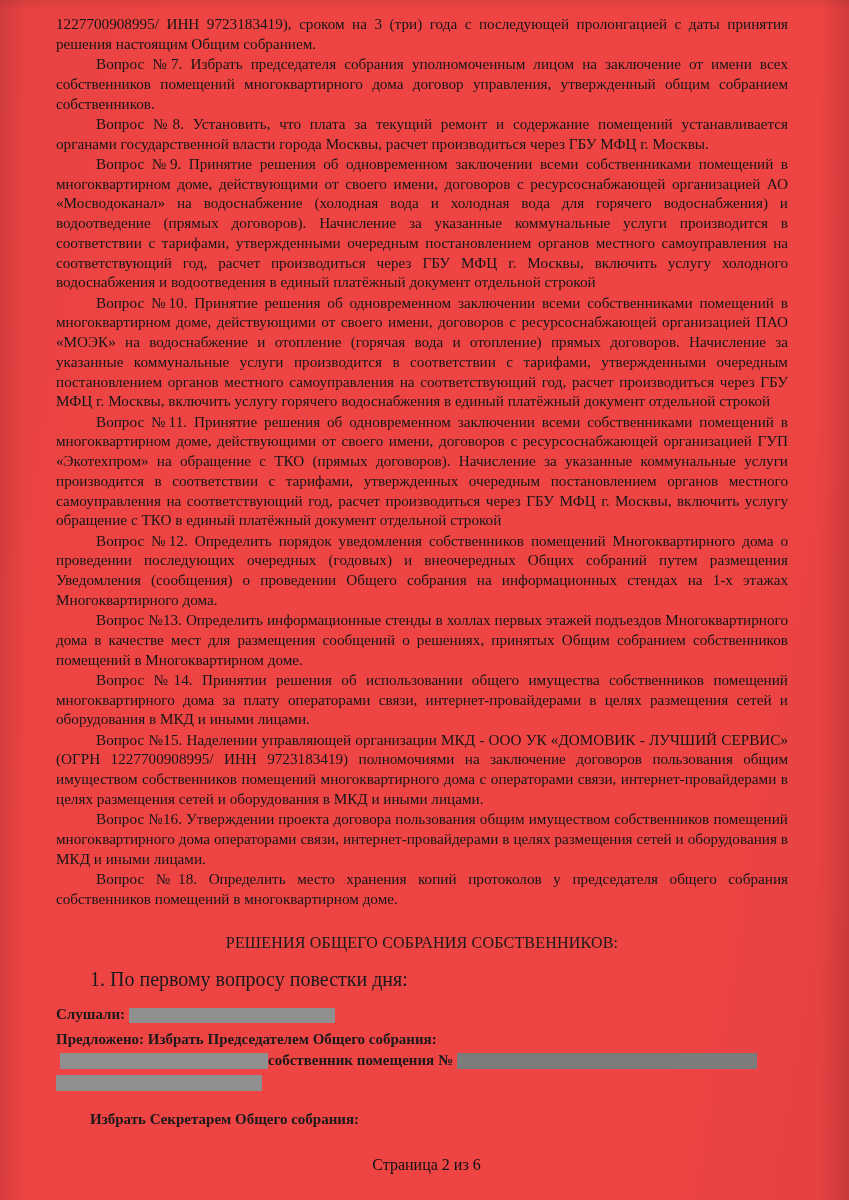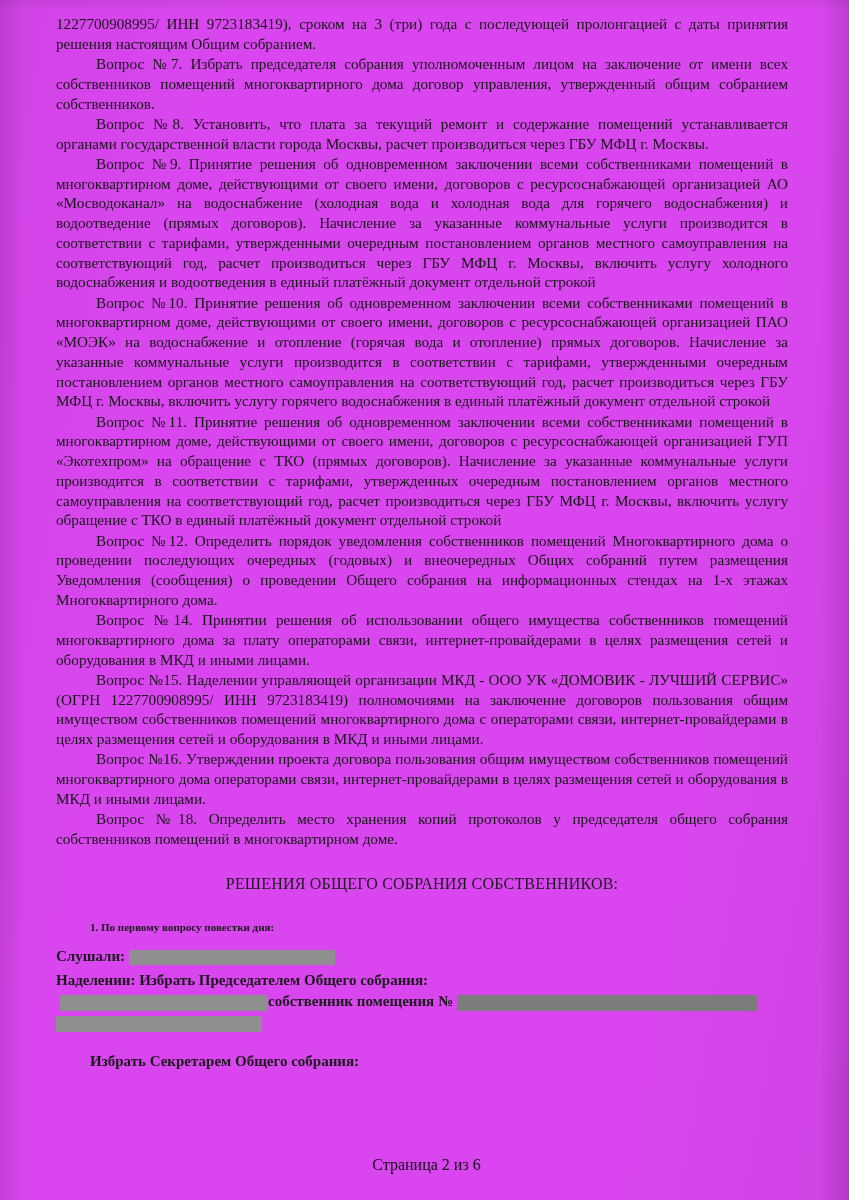--- a/index.html
+++ b/index.html
@@ -9,21 +9,21 @@
   }
   body {
     font-family: "Liberation Serif", serif;
     color: #1a1a1a;
   }
   .page {
     position: relative;
     width: 849px;
     height: 1200px;
     margin: 0 auto;
-    background: #d946ef;
+    background: #ef4444;
     overflow: hidden;
     box-sizing: border-box;
   }
   .scan-tint {
     position: absolute;
     inset: 0;
     background:
       linear-gradient(100deg, rgba(0,0,0,0.035) 0%, rgba(0,0,0,0.0) 22%, rgba(0,0,0,0.0) 78%, rgba(0,0,0,0.05) 100%);
     pointer-events: none;
   }
@@ -57,23 +57,23 @@
     margin-top: 5px;
   }
   h2.section-title {
     margin: 26px 0 0 0;
     text-align: center;
     font-size: 16px;
     font-weight: normal;
     letter-spacing: 0.2px;
   }
   .subsection {
-    margin-top: 28px;
-    font-size: 11px;
-    font-weight: bold;
+    margin-top: 16px;
+    font-size: 20px;
+    font-weight: normal;
     text-indent: 34px;
   }
   .line-row {
     position: relative;
     font-size: 15px;
     line-height: 1.32;
     margin-top: 2px;
     font-weight: bold;
   }
   .redact {
@@ -139,40 +139,41 @@
     <p class="para ind block-gap-sm">Вопрос №8. Установить, что плата за текущий ремонт и содержание помещений устанавливается органами государственной власти города Москвы, расчет производиться через ГБУ МФЦ г. Москвы.</p>
 
     <p class="para ind block-gap-sm">Вопрос №9. Принятие решения об одновременном заключении всеми собственниками помещений в многоквартирном доме, действующими от своего имени, договоров с ресурсоснабжающей организацией АО «Мосводоканал» на водоснабжение (холодная вода и холодная вода для горячего водоснабжения) и водоотведение (прямых договоров). Начисление за указанные коммунальные услуги производится в соответствии с тарифами, утвержденными очередным постановлением органов местного самоуправления на соответствующий год, расчет производиться через ГБУ МФЦ г. Москвы, включить услугу холодного водоснабжения и водоотведения в единый платёжный документ отдельной строкой</p>
 
     <p class="para ind block-gap-sm tight">Вопрос №10. Принятие решения об одновременном заключении всеми собственниками помещений в многоквартирном доме, действующими от своего имени, договоров с ресурсоснабжающей организацией ПАО «МОЭК» на водоснабжение и отопление (горячая вода и отопление) прямых договоров. Начисление за указанные коммунальные услуги производится в соответствии с тарифами, утвержденными очередным постановлением органов местного самоуправления на соответствующий год, расчет производиться через ГБУ МФЦ г. Москвы, включить услугу горячего водоснабжения в единый платёжный документ отдельной строкой</p>
 
     <p class="para ind tight">Вопрос №11. Принятие решения об одновременном заключении всеми собственниками помещений в многоквартирном доме, действующими от своего имени, договоров с ресурсоснабжающей организацией ГУП «Экотехпром» на обращение с ТКО (прямых договоров). Начисление за указанные коммунальные услуги производится в соответствии с тарифами, утвержденных очередным постановлением органов местного самоуправления на соответствующий год, расчет производиться через ГБУ МФЦ г. Москвы, включить услугу обращение с ТКО в единый платёжный документ отдельной строкой</p>
 
     <p class="para ind block-gap tight">Вопрос №12. Определить порядок уведомления собственников помещений Многоквартирного дома о проведении последующих очередных (годовых) и внеочередных Общих собраний путем размещения Уведомления (сообщения) о проведении Общего собрания на информационных стендах на 1-х этажах Многоквартирного дома.</p>
 
+    <p class="para ind block-gap-sm tight">Вопрос №13. Определить информационные стенды в холлах первых этажей подъездов Многоквартирного дома в качестве мест для размещения сообщений о решениях, принятых Общим собранием собственников помещений в Многоквартирном доме.</p>
 
     <p class="para ind block-gap-sm tight">Вопрос №14. Принятии решения об использовании общего имущества собственников помещений многоквартирного дома за плату операторами связи, интернет-провайдерами в целях размещения сетей и оборудования в МКД и иными лицами.</p>
 
     <p class="para ind block-gap-sm tight">Вопрос №15. Наделении управляющей организации МКД - ООО УК «ДОМОВИК - ЛУЧШИЙ СЕРВИС» (ОГРН 1227700908995/ ИНН 9723183419) полномочиями на заключение договоров пользования общим имуществом собственников помещений многоквартирного дома с операторами связи, интернет-провайдерами в целях размещения сетей и оборудования в МКД и иными лицами.</p>
 
     <p class="para ind block-gap-sm tight">Вопрос №16. Утверждении проекта договора пользования общим имуществом собственников помещений многоквартирного дома операторами связи, интернет-провайдерами в целях размещения сетей и оборудования в МКД и иными лицами.</p>
 
 
     <p class="para ind block-gap-sm tight">Вопрос №18. Определить место хранения копий протоколов у председателя общего собрания собственников помещений в многоквартирном доме.</p>
 
     <h2 class="section-title">РЕШЕНИЯ ОБЩЕГО СОБРАНИЯ СОБСТВЕННИКОВ:</h2>
 
     <div class="subsection">1. По первому вопросу повестки дня:</div>
 
     <div class="line-row row-listen">
       <span>Слушали:</span><span class="redact r1"></span>
     </div>
 
     <div class="line-row row-offer">
-      <span>Наделении: Избрать Председателем Общего собрания:</span>
+      <span>Предложено: Избрать Председателем Общего собрания:</span>
     </div>
 
     <div class="line-row row-second">
       <span class="redact r2"></span><span>собственник помещения №</span><span class="redact dark r3"></span>
     </div>
 
     <div class="line-row">
       <span class="redact r4"></span>
     </div>
 

